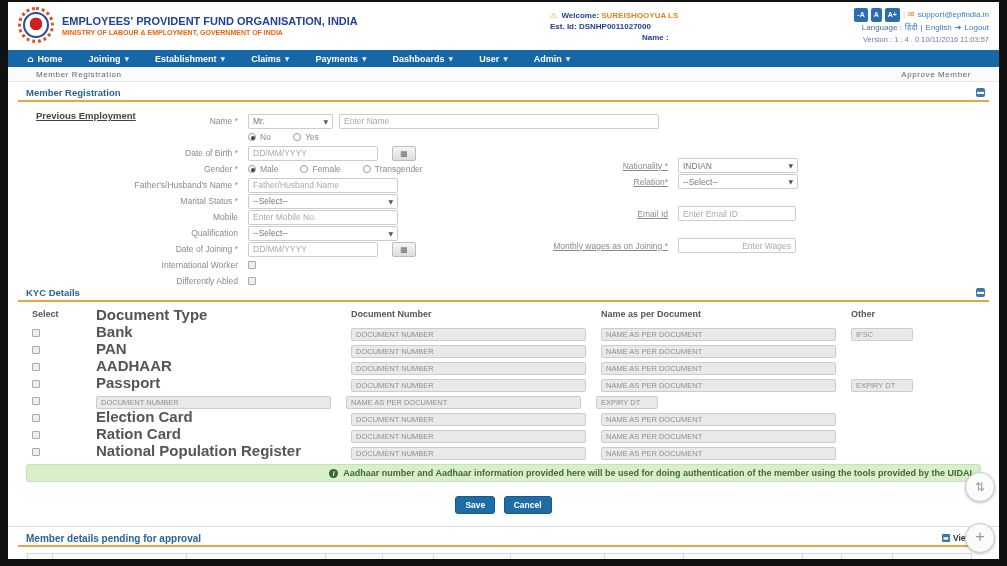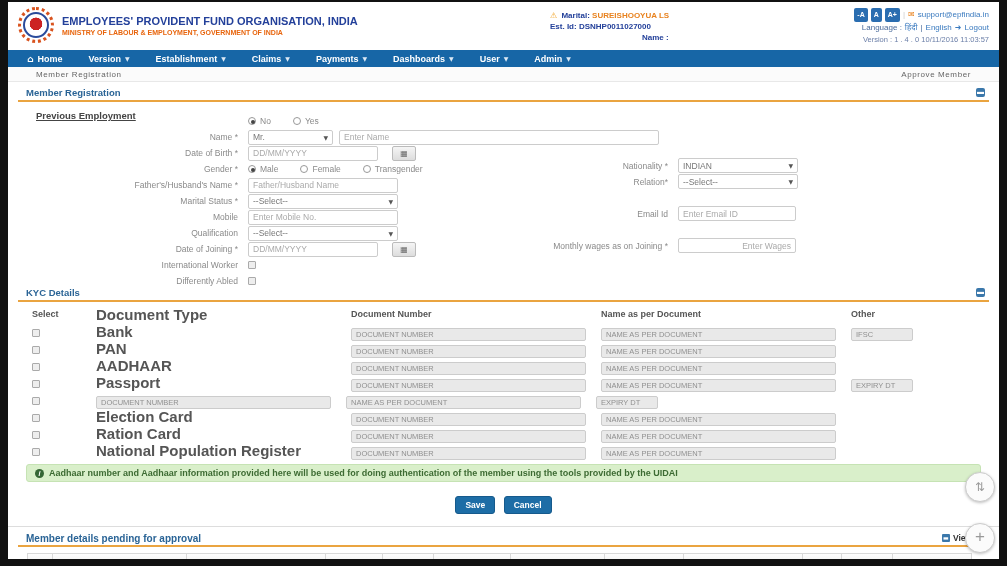--- a/index.html
+++ b/index.html
@@ -63,39 +63,39 @@
            background:#fff; margin-right:4px; position:relative; cursor:pointer; flex:none; }
   .radio.checked::after { content:''; position:absolute; left:2px; top:2px; width:4px; height:4px;
            background:#444; border-radius:50%; }
   .chk { display:inline-block; width:8px; height:8px; border:1px solid #aaa; border-radius:1px;
          background:#eee; cursor:pointer; flex:none; }
   .opt { display:flex; align-items:center; margin-right:22px; color:#8a8a8a; }
   .cal-btn { width:24px; height:15px; margin-left:14px; background:linear-gradient(#f5f5f5,#ddd);
              border:1px solid #bbb; border-radius:2px; color:#666; font-size:8px; line-height:13px;
              text-align:center; cursor:pointer; }
   .rrow { position:absolute; display:flex; align-items:center; height:15px; left:480px; }
-  .rlbl { width:180px; text-align:right; padding-right:10px; color:#8a8a8a; font-size:8.5px; }
+  .rlbl { width:180px; text-align:right; padding-right:10px; color:#8a8a8a; font-size:8.5px;text-decoration:underline; }
 
   
   .krow { display:flex; align-items:center; height:17px; }
   .khead { height:18px; font-weight:bold; color:#555; font-size:9px; }
   .kc1 { width:78px; padding-left:14px; }
   .kc2 { width:255px; font-size:15px; color:#555; font-weight:bold; }
   .khead .kc2, .khead .kc3, .khead .kc4, .khead .kc5 { font-weight:bold; color:#555; }
   .kc3 { width:250px; }
   .kc4 { width:250px; }
   .kc5 { width:75px; }
   input.dis { height:13px; background:#e9e9e9; border:1px solid #ccc; border-radius:2px;
               font-size:7.5px; color:#888; padding:0 4px; width:235px; font-family:"Liberation Sans", sans-serif; }
   input.dis::placeholder { color:#909090; }
   input.dis.small { width:62px; }
 
   .notice { margin:5px 8px 0 8px; background:#d9efca; border:1px solid #c6e3b4; border-radius:3px;
             height:18px; line-height:16px; padding:0 8px; color:#3d6b33; font-size:9px; font-weight:bold;
-            display:flex; align-items:center; gap:5px; }
+            display:flex; align-items:center; gap:5px;justify-content:flex-end; }
   .info-ic { width:9px; height:9px; border-radius:50%; background:#356635; color:#fff; font-size:7px;
              line-height:9px; text-align:center; font-style:italic; flex:none; }
 
   .btn-row { text-align:center; margin-top:12px; }
   .btn { display:inline-block; background:#1d6da6; color:#fff; font-size:8.5px; font-weight:bold;
          padding:3px 9px; border-radius:3px; margin:0 2px; cursor:pointer; border:1px solid #165a8c; }
 
   .divider { border-top:1px solid #ddd; margin-top:12px; }
 
   
@@ -127,21 +127,21 @@
       <div class="logo">
             <div class="logo-inner"></div>
           </div>
       <div>
         <div class="org">EMPLOYEES' PROVIDENT FUND ORGANISATION, INDIA</div>
         <div class="ministry">MINISTRY OF LABOUR &amp; EMPLOYMENT, GOVERNMENT OF INDIA</div>
       </div>
     </div>
     <div class="welcome">
       <div><span class="warn glyph">⚠</span>
-        <span class="w2">Marital:</span>
+        <span class="w2">Welcome:</span>
         <span class="w1">SUREISHOOYUA LS</span></div>
       <div><span class="w2">Est. Id:</span>
         <span class="w2">DSNHP0011027000</span></div>
       <div class="w3">Name :</div>
     </div>
     <div class="util">
       <div class="row">
         <span class="fbtn">-A</span>
         <span class="fbtn">A</span>
         <span class="fbtn">A+</span>
@@ -162,21 +162,21 @@
           </div>
     </div>
   </div>
 
   <div class="nav">
     <div class="nav-item">
       <span class="glyph">⌂</span>
       <span>Home</span>
         </div>
     <div class="nav-item">
-      <span>Version</span>
+      <span>Joining</span>
           <span class="caret glyph">▼</span>
         </div>
     <div class="nav-item">
       <span>Establishment</span>
           <span class="caret glyph">▼</span>
         </div>
     <div class="nav-item">
       <span>Claims</span>
           <span class="caret glyph">▼</span>
         </div>
@@ -205,40 +205,40 @@
 
   <div class="main">
 
     <div class="sec-head">
       <span>Member Registration</span>
       <span class="collapse-ic">▬</span>
     </div>
 
     <div class="form">
       <div class="prev-lbl">Previous Employment</div>
+
+      <div class="frow">
+        <div class="lbl">Name *</div>
+        <div class="sel" style="width:85px;">
+          <span>Mr.</span>
+              <span class="sel-caret glyph">▼</span>
+            </div>
+        <input class="txt" style="width: 320px; margin-left: 6px;" placeholder="Enter Name">
+      </div>
 
       <div class="frow">
         <div class="lbl"></div>
         <span class="opt">
               <span class="radio checked"></span>
           <span>No</span>
             </span>
         <span class="opt">
               <span class="radio"></span>
           <span>Yes</span>
             </span>
-      </div>
-
-      <div class="frow">
-        <div class="lbl">Name *</div>
-        <div class="sel" style="width:85px;">
-          <span>Mr.</span>
-              <span class="sel-caret glyph">▼</span>
-            </div>
-        <input class="txt" style="width: 320px; margin-left: 6px;" placeholder="Enter Name">
       </div>
 
       <div class="frow">
         <div class="lbl">Date of Birth *</div>
         <input class="txt" style="width: 130px;" placeholder="DD/MM/YYYY">
         <span class="cal-btn glyph">▦</span>
       </div>
 
       <div class="frow">
         <div class="lbl">Gender *</div>

